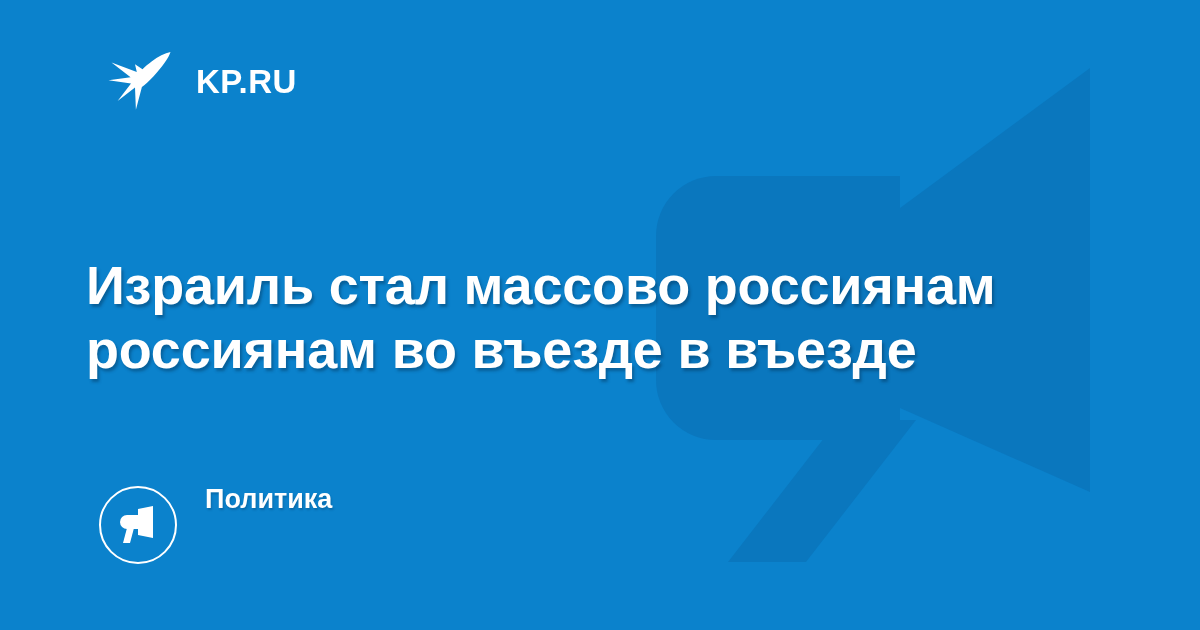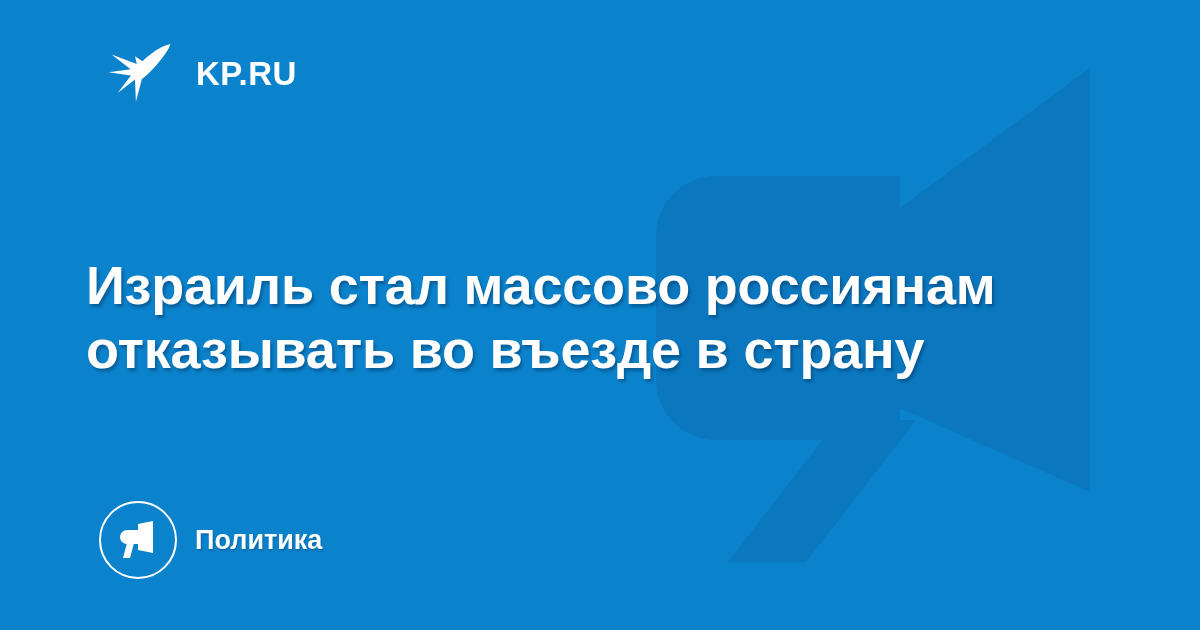--- a/index.html
+++ b/index.html
@@ -26,21 +26,21 @@
     inset: 0;
     width: 1200px;
     height: 630px;
     pointer-events: none;
   }
 
   
   .brand {
     position: absolute;
     left: 108px;
-    top: 42px;
+    top: 50px;
     display: flex;
     align-items: center;
     gap: 22px;
     z-index: 3;
   }
   .brand-mark {
     width: 66px;
     height: 62px;
     display: block;
   }
@@ -69,24 +69,23 @@
   }
   .headline .hl-line {
     display: block;
     white-space: nowrap;
   }
 
   
   .category {
     position: absolute;
     left: 99px;
-    top: 501px;
+    top: 486px;
     display: flex;
-    align-items: center;
-    gap: 18px;
+    gap: 28px;
     z-index: 3;
   }
   .category-circle {
     width: 78px;
     height: 78px;
     border: 2px solid #ffffff;
     border-radius: 50%;
     display: flex;
     align-items: center;
     justify-content: center;
@@ -131,21 +130,21 @@
                L9.6 51.0 L27.0 37.4
                L27.9 59.8 L33.9 37.0
                C37.2 34.6 41.3 31.0 45.6 26.3
                C54.2 16.9 60.8 7.8 62.5 2.0 Z"></path>
     </svg>
     <span class="brand-name">KP.RU</span>
   </div>
 
   <h1 class="headline">
     <span class="hl-line">Израиль стал массово россиянам</span>
-    <span class="hl-line">отказывать во въезде в страну</span>
+    <span class="hl-line">россиянам во въезде в въезде</span>
   </h1>
 
   <div class="category">
     <span class="category-circle">
       <svg width="44" height="40" viewBox="0 0 44 40" xmlns="http://www.w3.org/2000/svg" aria-hidden="true">
 
         <polygon points="22,4 37,1 37,33 22,30" fill="#ffffff"></polygon>
 
         <path d="M11,10 L22,10 L22,24 L11,24
                  A7,7 0 0 1 4,17 A7,7 0 0 1 11,10 Z" fill="#ffffff"></path>

